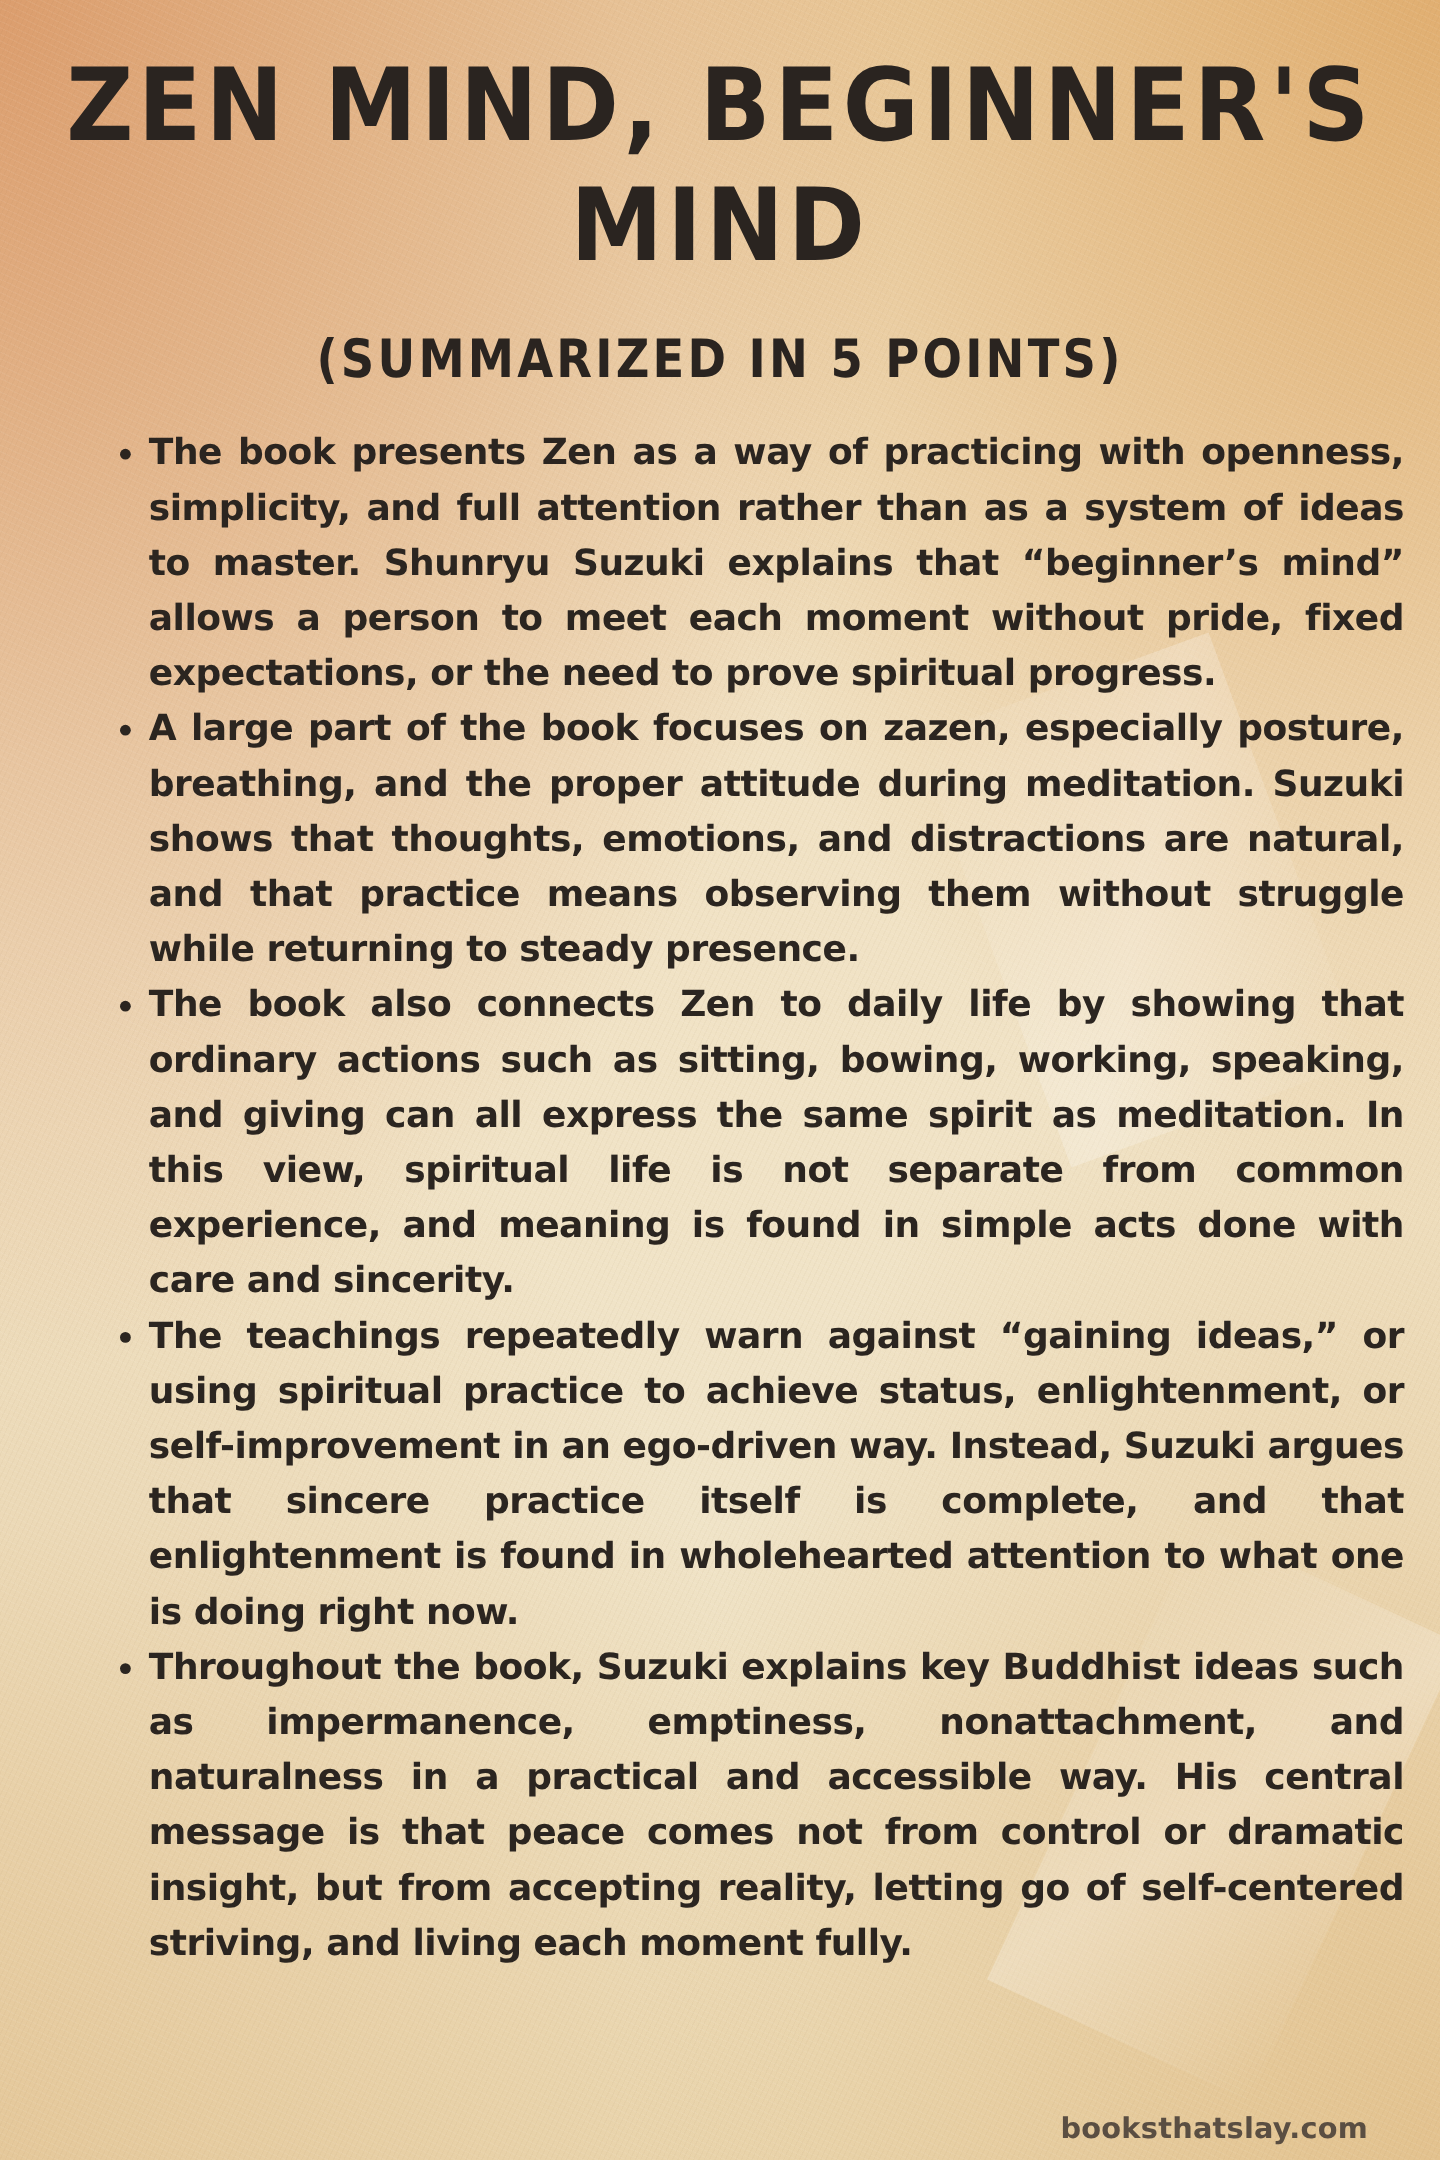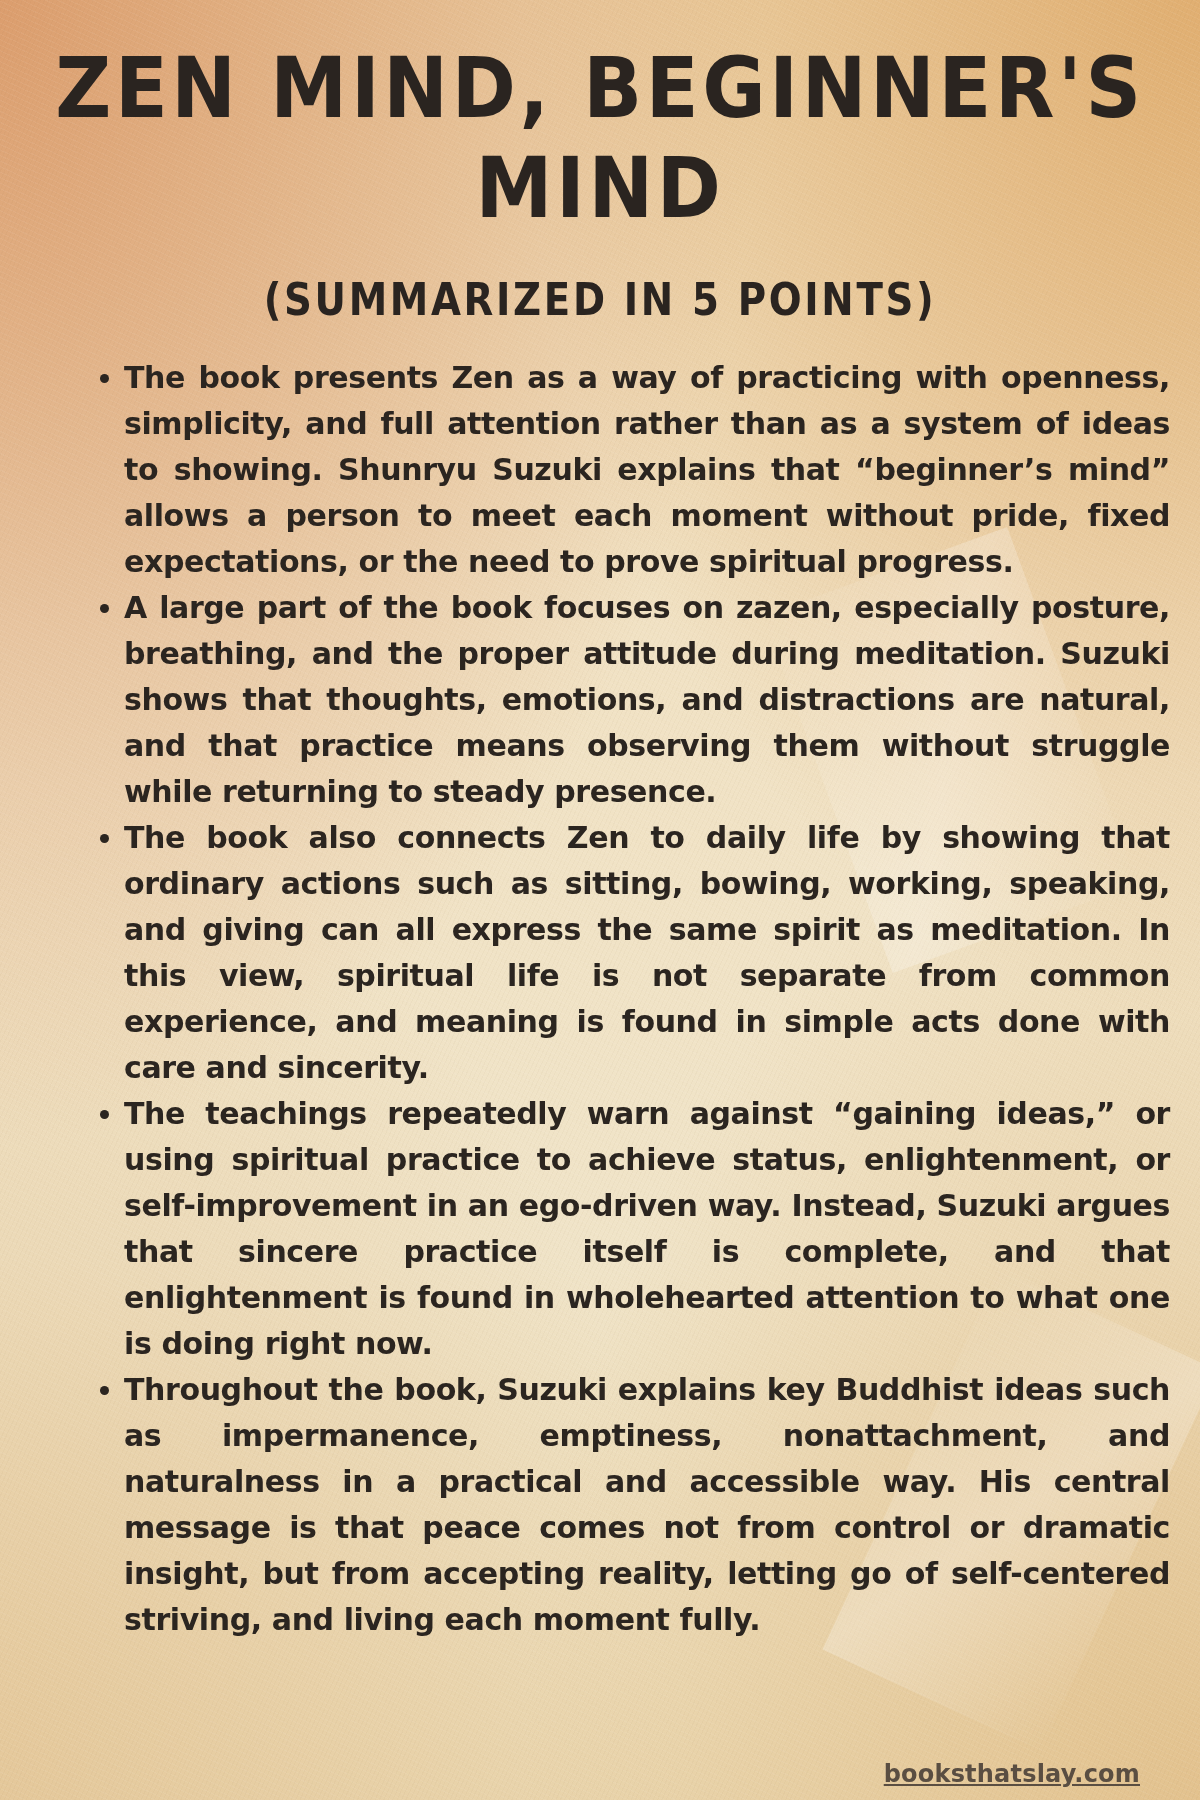--- a/index.html
+++ b/index.html
@@ -89,41 +89,40 @@
     }
     .footer {
       position: absolute;
       right: 60px;
       top: 1760px;
       font-family: "DejaVu Sans", sans-serif;
       font-weight: bold;
       font-size: 24px;
       color: #5a4e42;
       letter-spacing: 0.2px;
-      text-decoration: underline;
     }
   </style>
 </head>
 <body>
 
 <div class="texture"></div>
 <div class="crease" style="left:820px; top:560px; width:260px; height:380px; transform:rotate(-20deg);"></div>
 <div class="crease" style="left:900px; top:1300px; width:240px; height:420px; transform:rotate(25deg);"></div>
 
 <h1 class="title">
   <span>ZEN MIND, BEGINNER'S</span><br>
   <span>MIND</span>
 </h1>
 
 <h2 class="subtitle">(SUMMARIZED IN 5 POINTS)</h2>
 
 <ul class="points">
   <li class="point">
     <span class="bullet"></span>
-    <span>The book presents Zen as a way of practicing with openness, simplicity, and full attention rather than as a system of ideas to showing. Shunryu Suzuki explains that “beginner’s mind” allows a person to meet each moment without pride, fixed expectations, or the need to prove spiritual progress.</span>
+    <span>The book presents Zen as a way of practicing with openness, simplicity, and full attention rather than as a system of ideas to master. Shunryu Suzuki explains that “beginner’s mind” allows a person to meet each moment without pride, fixed expectations, or the need to prove spiritual progress.</span>
   </li>
   <li class="point">
     <span class="bullet"></span>
     <span>A large part of the book focuses on zazen, especially posture, breathing, and the proper attitude during meditation. Suzuki shows that thoughts, emotions, and distractions are natural, and that practice means observing them without struggle while returning to steady presence.</span>
   </li>
   <li class="point">
     <span class="bullet"></span>
     <span>The book also connects Zen to daily life by showing that ordinary actions such as sitting, bowing, working, speaking, and giving can all express the same spirit as meditation. In this view, spiritual life is not separate from common experience, and meaning is found in simple acts done with care and sincerity.</span>
   </li>
   <li class="point">

